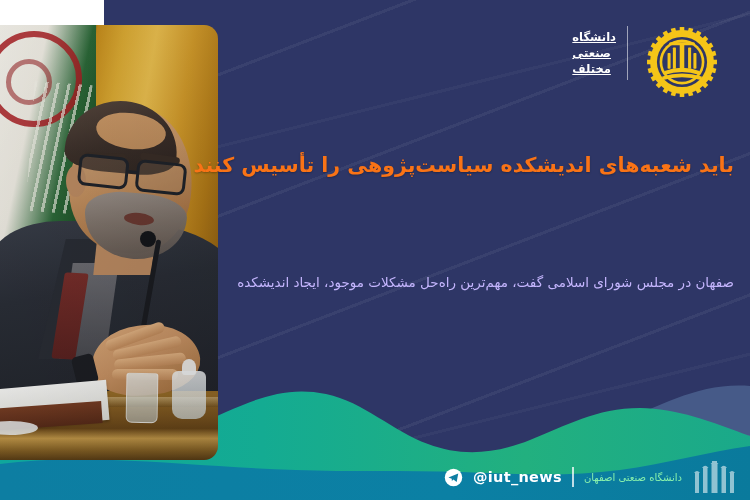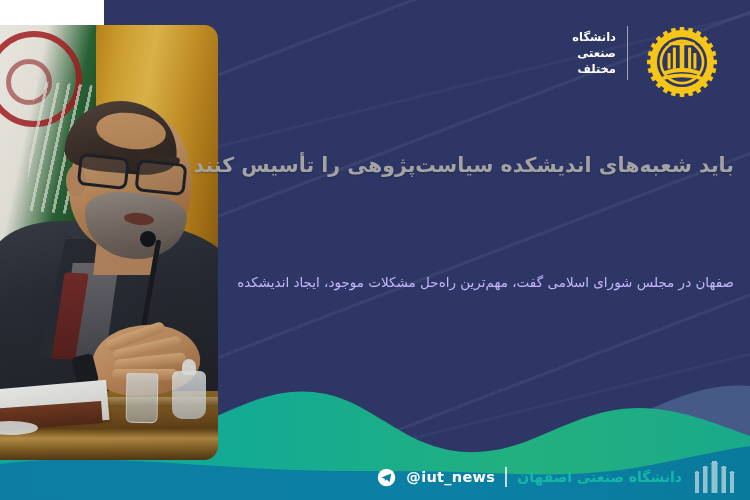--- a/index.html
+++ b/index.html
@@ -309,44 +309,45 @@
   }
 
   
   .logo-block {
     position: absolute;
     right: 122px; top: 26px;
     display: flex; align-items: center; gap: 11px;
     z-index: 7;
   }
   .logo-words {
-    text-align: right;
+    text-align: left;
     color: #ffffff;
     font-size: 11.5px;
     line-height: 1.42;
     font-weight: 700;
     direction: rtl;
     letter-spacing: .2px;
+    text-decoration: underline;
   }
   .logo-divider {
     width: 1px; height: 54px;
     background: rgba(255,255,255,0.55);
   }
   .logo-mark {
     position: absolute; right: -92px; top: -2px;
     width: 76px; height: 76px;
   }
 
   
   .headline {
     position: absolute;
     left: 0; right: 16px; top: 150px;
     text-align: right;
     direction: rtl;
-    color: #a3a3a3;
+    color: #f97316;
     font-size: 20.5px;
     font-weight: 700;
     line-height: 1.5;
     letter-spacing: .1px;
     z-index: 7;
     white-space: nowrap;
     text-shadow: 0 1px 2px rgba(0,0,0,.25);
   }
 
   
@@ -371,21 +372,21 @@
     position: absolute;
     left: 0; bottom: 0; width: 750px; height: 46px;
     z-index: 8;
     display: flex; align-items: center;
     direction: rtl;
     padding-right: 12px;
     gap: 10px;
   }
   .bridge-icon { width: 46px; height: 34px; flex: none; opacity: .55; }
   .bb-univ {
-    color: #14b8a6; font-size: 14px; font-weight: 700;
+    color: #86efac; font-size: 10px; font-weight: 400;
     direction: rtl; letter-spacing: .1px;
   }
   .bb-divider { width: 2px; height: 20px; background: rgba(255,255,255,.75); }
   .bb-handle {
     color: #ffffff; font-size: 14.5px; font-weight: 700;
     direction: ltr; letter-spacing: .3px;
   }
   .bb-social {
     width: 19px; height: 19px; flex: none;
     display: flex; align-items: center; justify-content: center;

